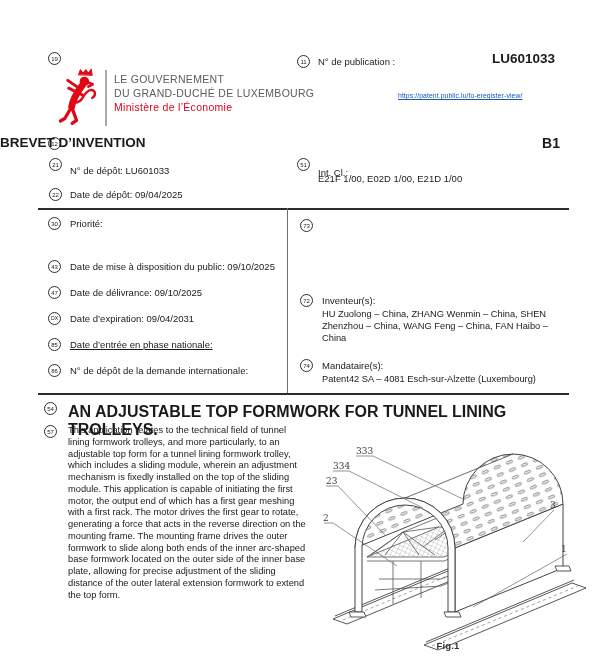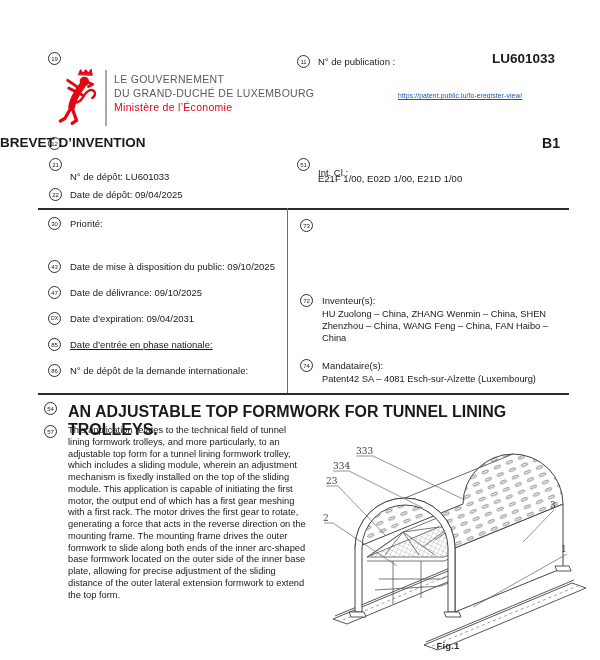--- a/index.html
+++ b/index.html
@@ -60,21 +60,21 @@
 
   <span class="inid" style="left:48px;top:137px;">
       <span>12</span>
     </span>
   <div class="abs bold" style="left:0;top:135px;width:600px;text-align:left;font-size:13.5px;">BREVET D’INVENTION</div>
   <div class="abs bold" style="left:518px;top:135px;width:42px;text-align:right;font-size:14px;">B1</div>
 
   <span class="inid" style="left:49px;top:158px;">
       <span>21</span>
     </span>
-  <div class="txt" style="left:70px;top:171px;">N° de dépôt: LU601033</div>
+  <div class="txt" style="left:70px;top:165px;">N° de dépôt: LU601033</div>
 
   <span class="inid" style="left:49px;top:188px;">
       <span>22</span>
     </span>
   <div class="txt" style="left:70px;top:189px;">Date de dépôt: 09/04/2025</div>
 
   <span class="inid" style="left:297px;top:158px;">
       <span>51</span>
     </span>
   <div class="txt" style="left:318px;top:167px;">Int. Cl.:</div>

